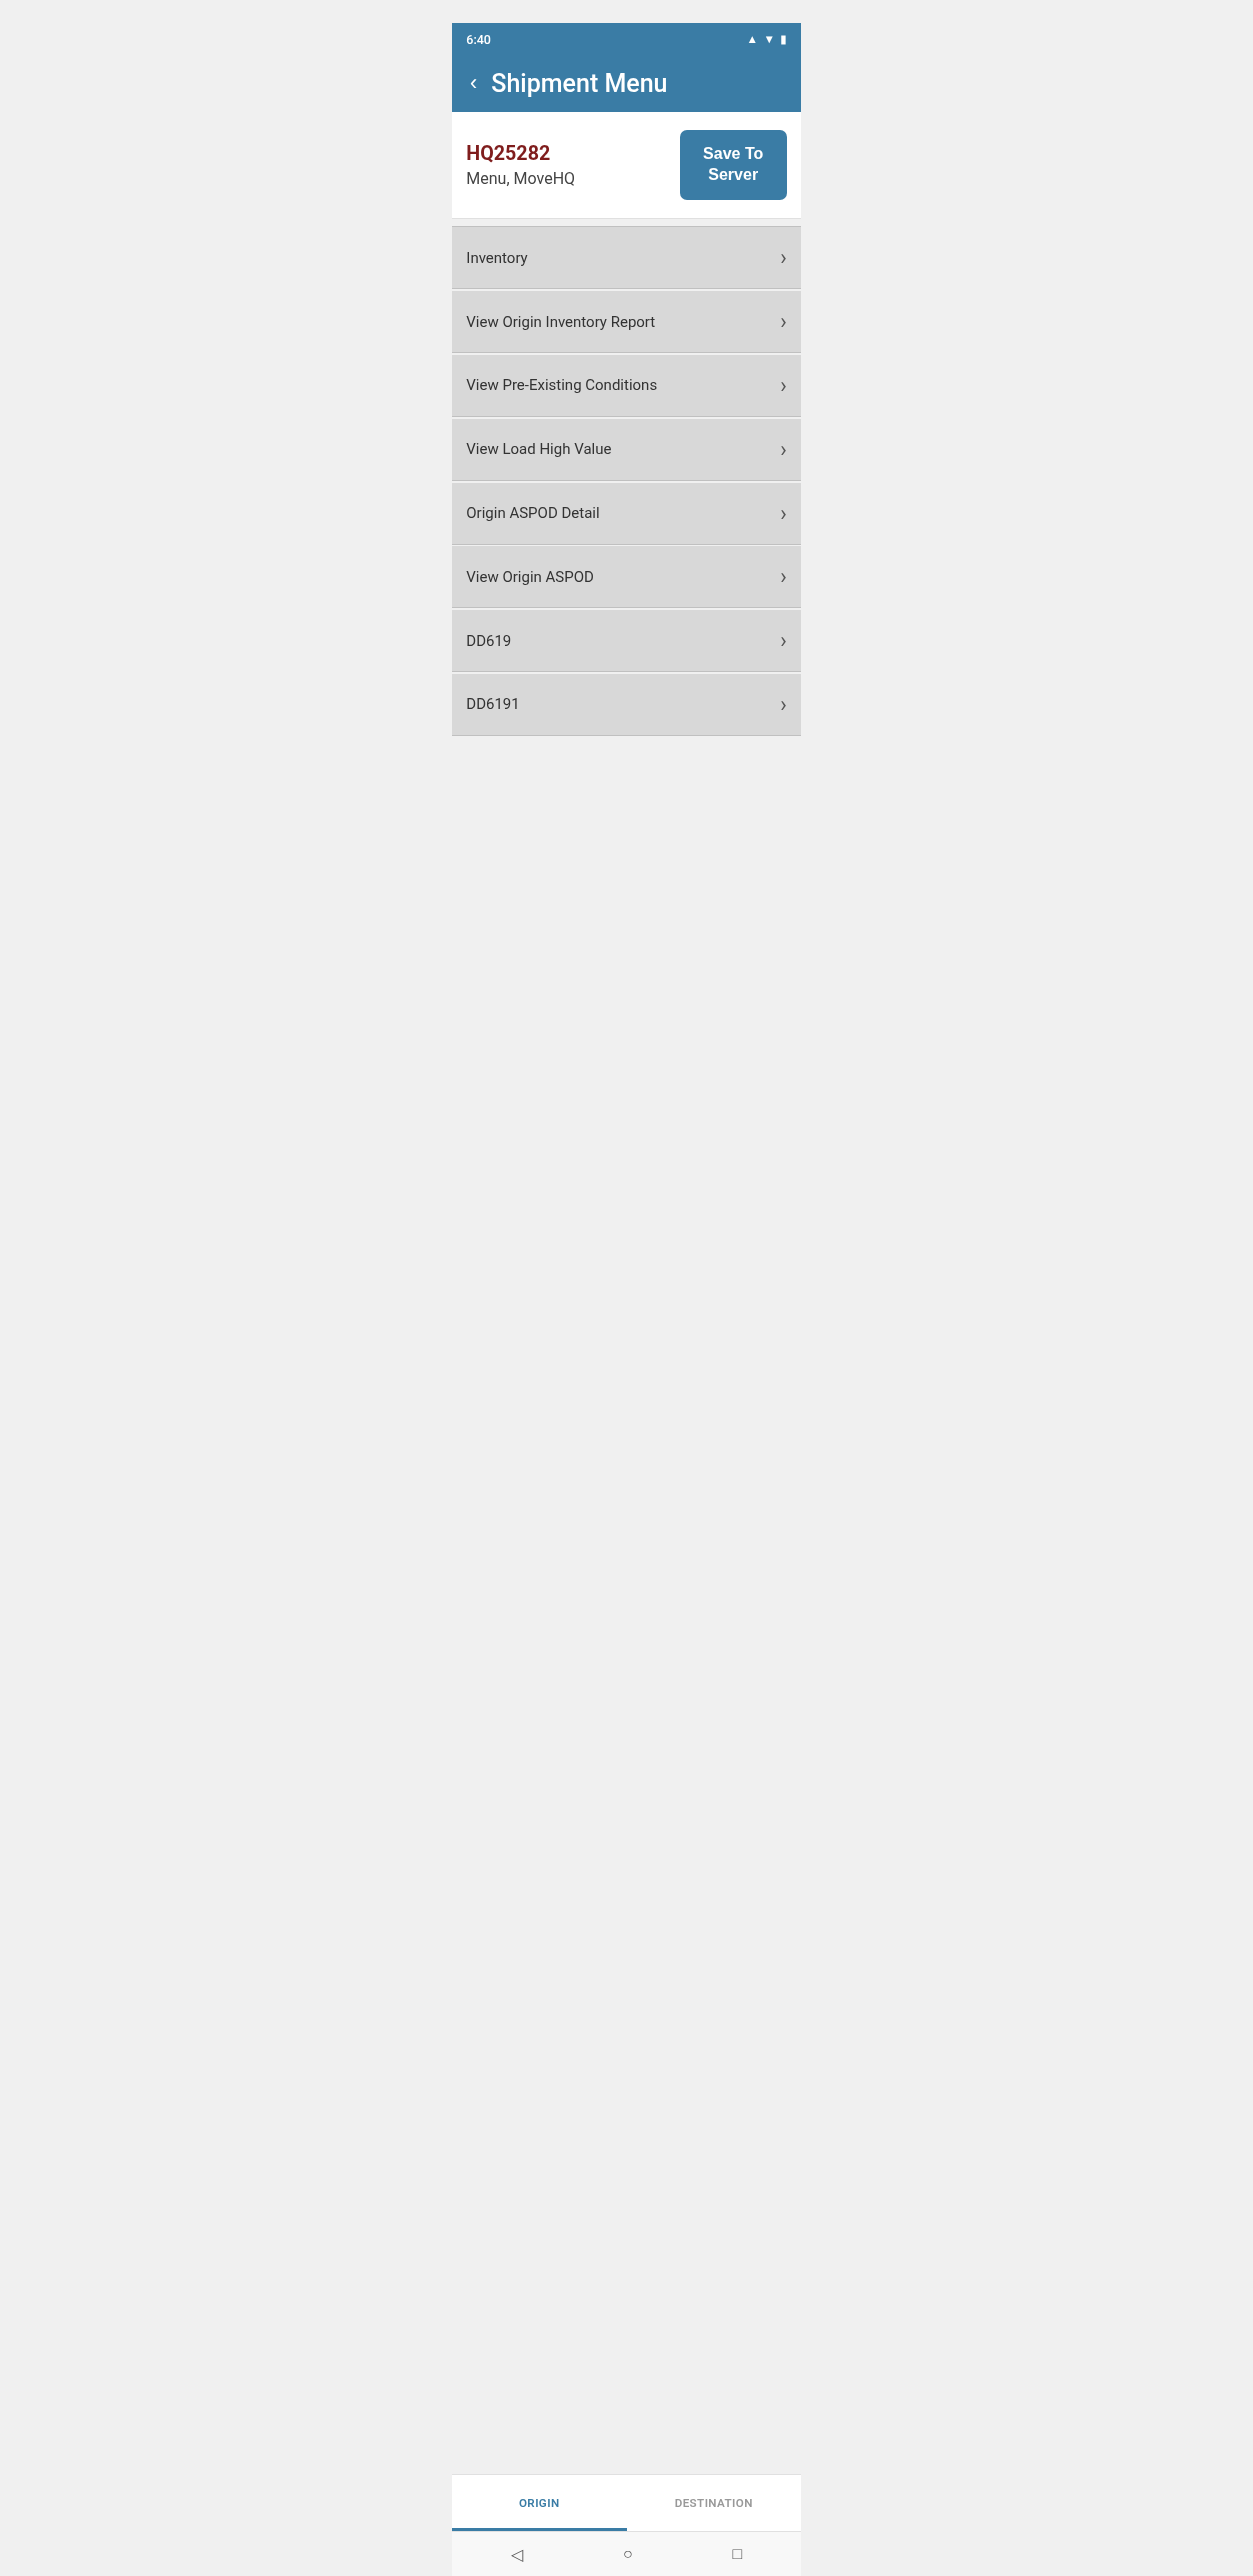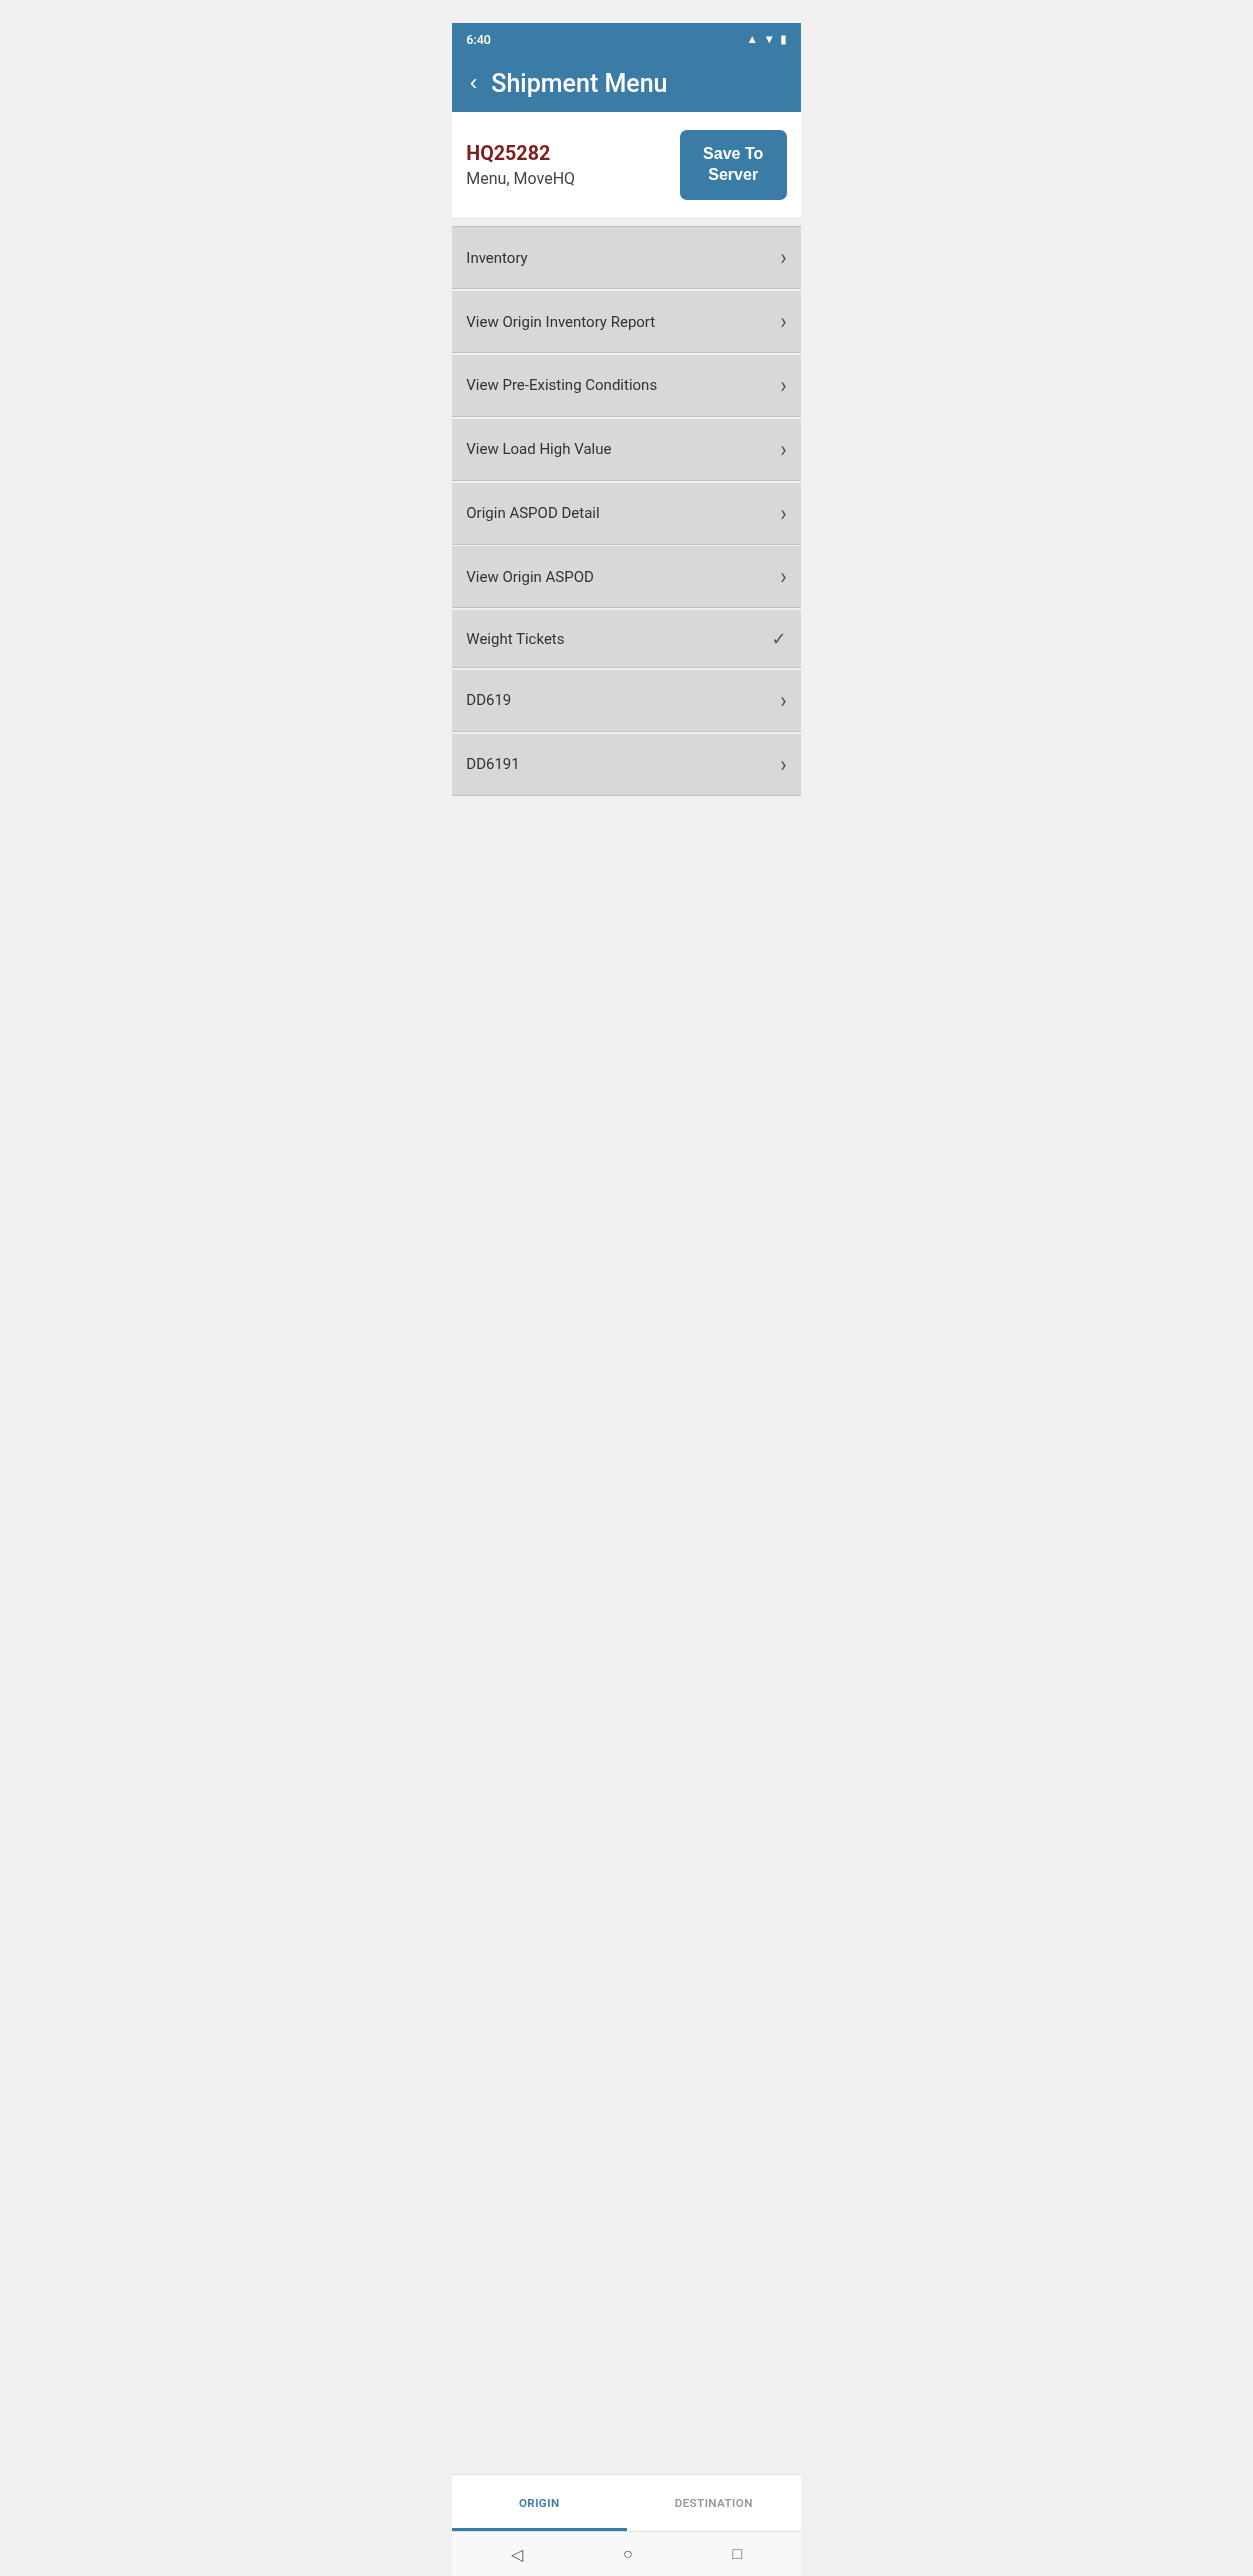--- a/index.html
+++ b/index.html
@@ -258,24 +258,20 @@
     </div>
     <div class="menu-item">
       <span class="menu-item-label">Origin ASPOD Detail</span>
       <span class="menu-item-icon" style="font-size: 21.5px;">›</span>
     </div>
     <div class="menu-item">
       <span class="menu-item-label">View Origin ASPOD</span>
       <span class="menu-item-icon" style="font-size: 21.5px;">›</span>
     </div>
     <div class="menu-item">
-      <span class="menu-item-label">Weight Tickets</span>
-      <span class="menu-item-icon">✓</span>
-    </div>
-    <div class="menu-item">
       <span class="menu-item-label">DD619</span>
       <span class="menu-item-icon" style="font-size: 21.5px;">›</span>
     </div>
     <div class="menu-item">
       <span class="menu-item-label">DD6191</span>
       <span class="menu-item-icon" style="font-size: 21.5px;">›</span>
     </div>
   </div>
 
 <div class="bottom-tabs">

